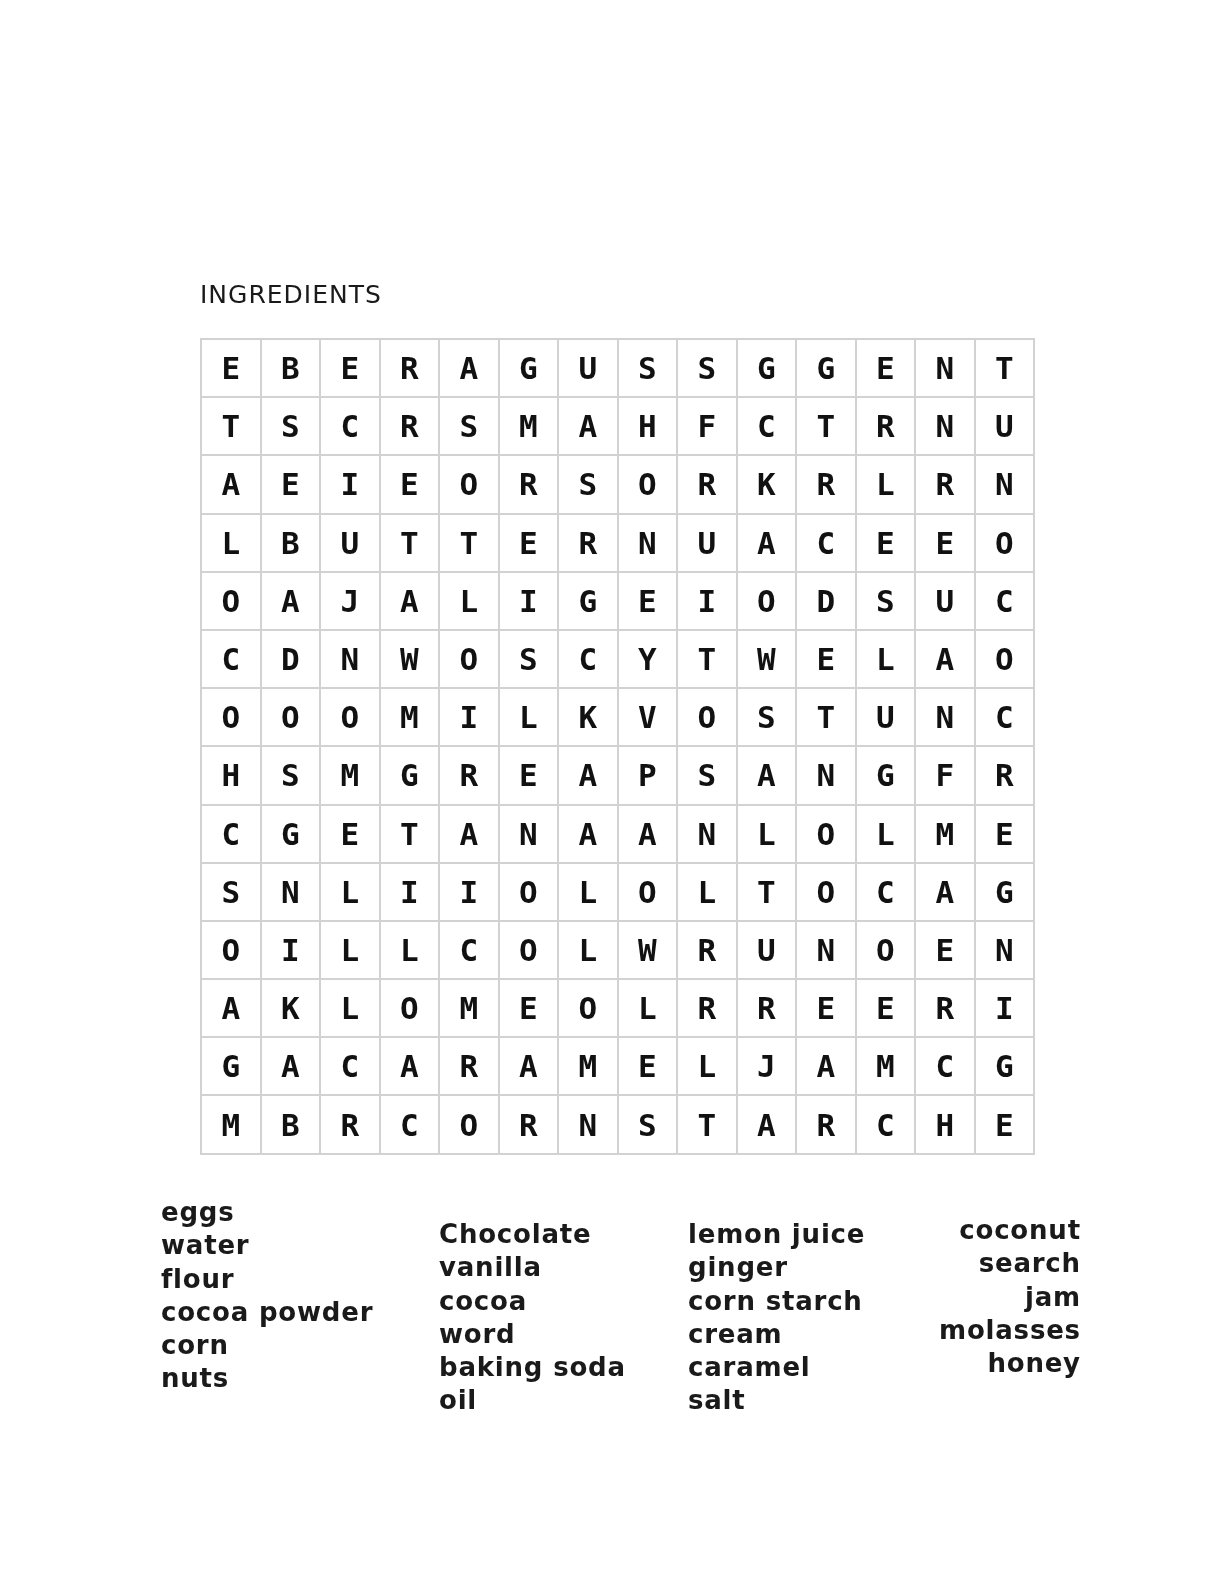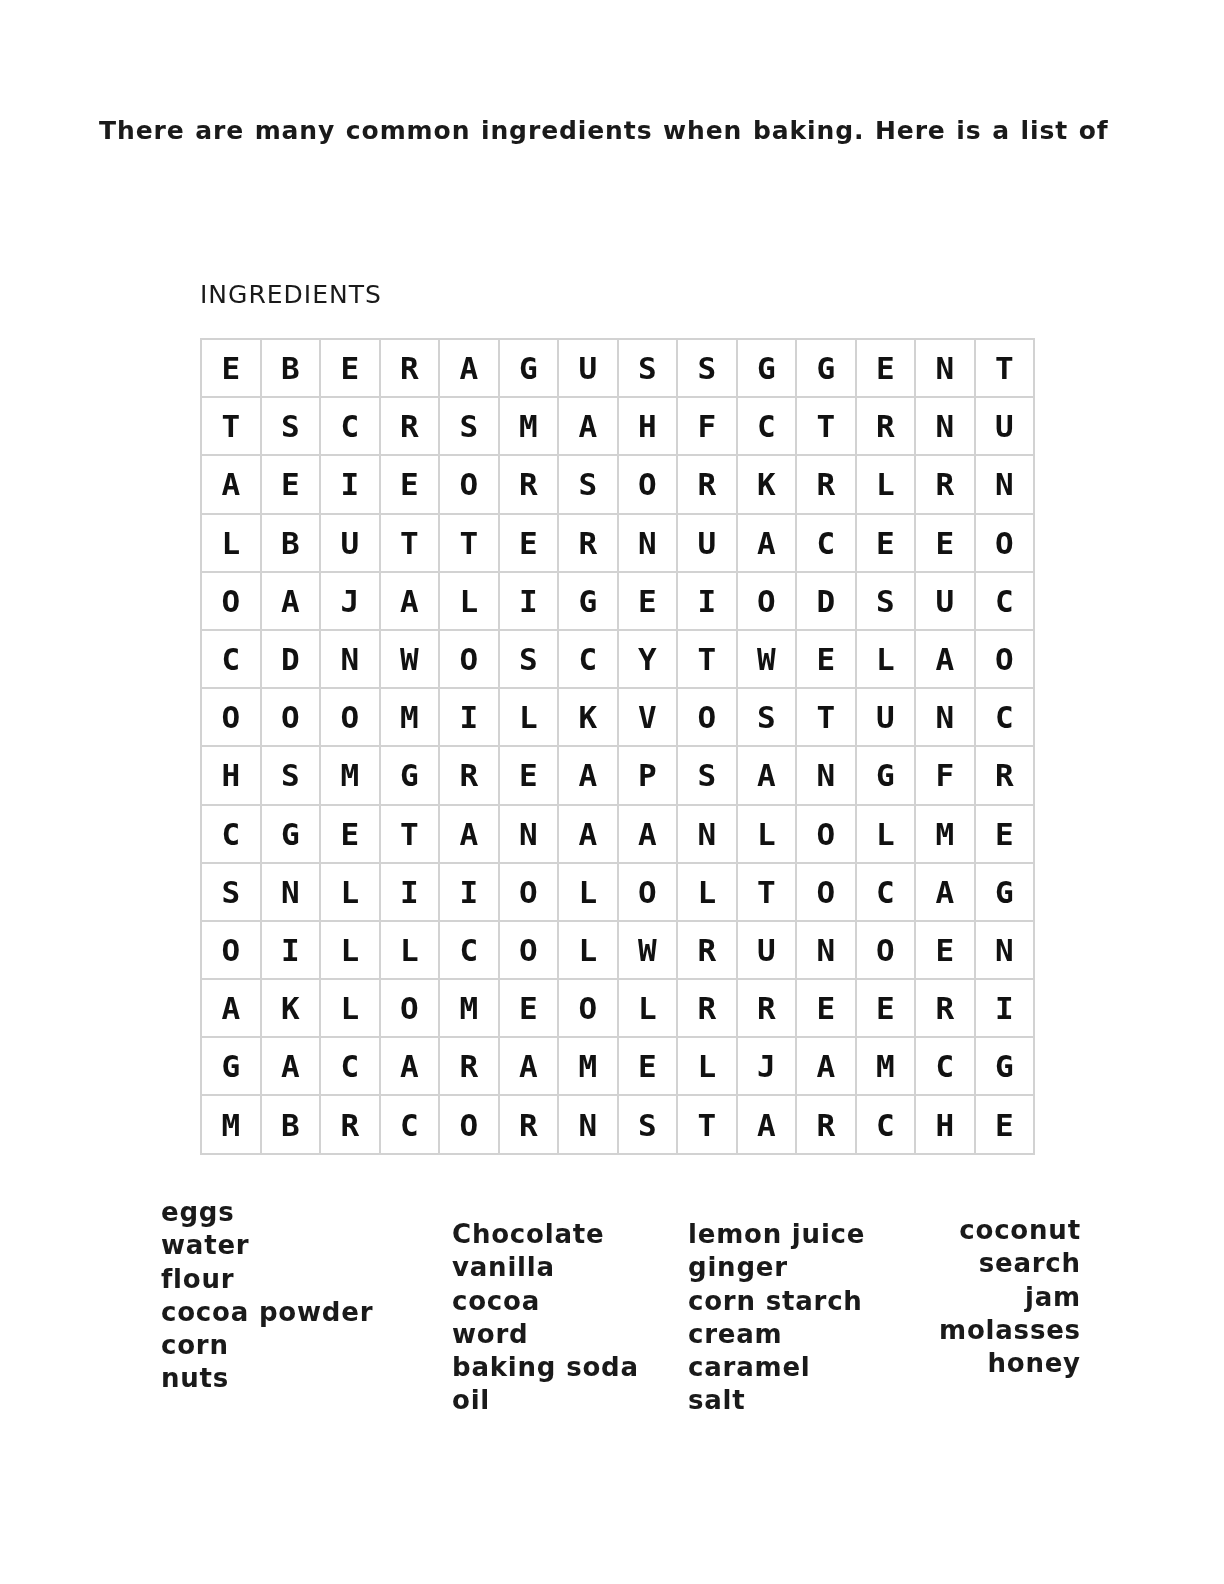--- a/index.html
+++ b/index.html
@@ -62,29 +62,28 @@
       font-size: 26px;
       font-weight: bold;
       letter-spacing: 0.8px;
       line-height: 33.3px;
       margin: 0;
       padding: 0;
       list-style: none;
     }
     .words li { white-space: nowrap; }
     .col1 { left: 161px; top: 1196px; }
-    .col2 { left: 439px; top: 1218px; margin-left: 13px; }
+    .col2 { left: 439px; top: 1218px; }
     .col3 { left: 688px; top: 1218px; }
     .col4 { left: 939px; top: 1214px; text-align: right; }
   </style>
 </head>
 <body>
 
 <div class="intro">
-  <span>There are many common ingredients when baking. Here is a list of</span>
 </div>
 
 <h2 class="heading">INGREDIENTS</h2>
 
 <table class="grid">
   <tbody id="grid-body">
       <tr>
         <td>E</td>
         <td>B</td>
         <td>E</td>

